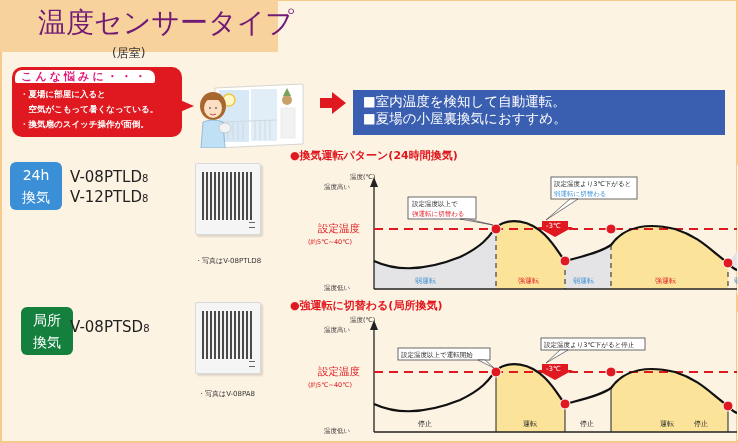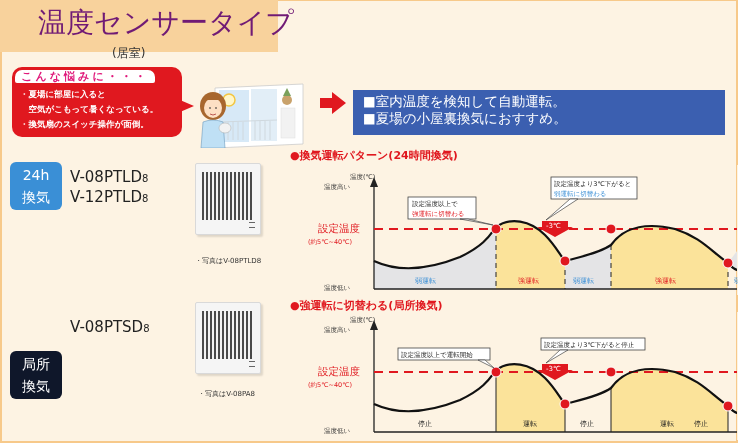--- a/index.html
+++ b/index.html
@@ -49,21 +49,21 @@
     position: absolute; left: 353px; top: 83px; width: 372px; height: 45px;
     background: #3b5fb0; color: #fff; font-size: 13.5px; line-height: 17px; padding: 3px 0 0 10px; margin-top: 7px;
   }
   .blue-box div { white-space: nowrap; }
   
   .badge {
     position: absolute; width: 52px; height: 48px; border-radius: 6px; color: #fff;
     font-size: 14px; line-height: 22px; text-align: center; padding-top: 2px;
   }
   .badge.b24 { left: 10px; top: 162px; background: #3a8fd6; }
-  .badge.bloc { left: 10px; top: 307px; background: #0f172a; margin-top: 44px; }
+  .badge.bloc { left: 21px; top: 307px; background: #15803d; }
   .models { position: absolute; left: 70px; font-size: 15px; font-weight: normal; color: #222; line-height: 18px; }
   .models div { white-space: nowrap; }
   .models sub { font-size: 10px; vertical-align: baseline; }
   .fan {
     position: absolute; width: 66px; height: 72px; background: #f5f5f5;
     border: 1px solid #d9d9d9; border-radius: 2px; box-shadow: 2px 2px 2px rgba(0,0,0,0.12);
   }
   .fan .grille {
     position: absolute; left: 6px; top: 8px; width: 50px; height: 48px;
     background: repeating-linear-gradient(90deg, #4a4a4a 0 2px, #f3f3f3 2px 4px);

